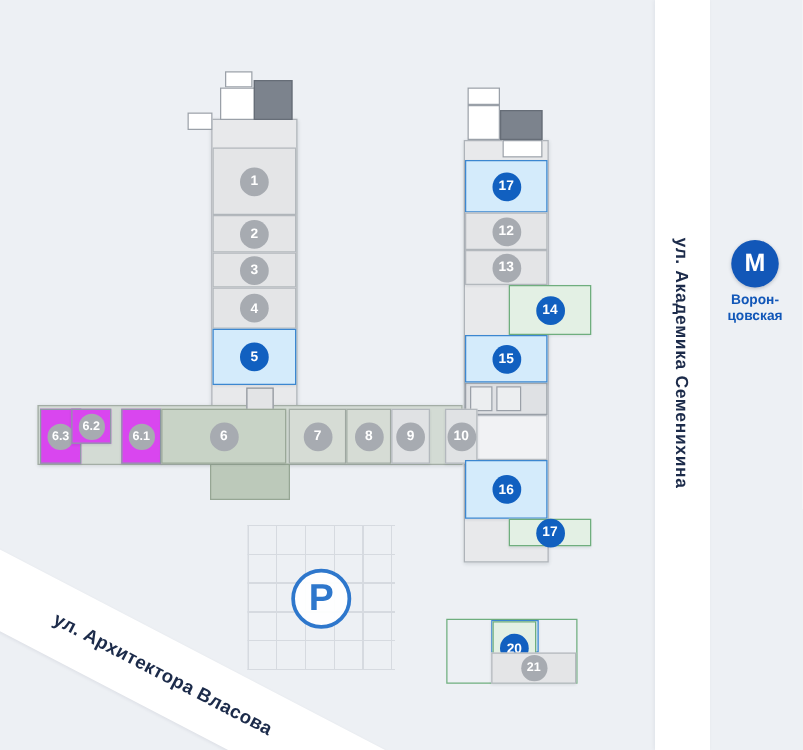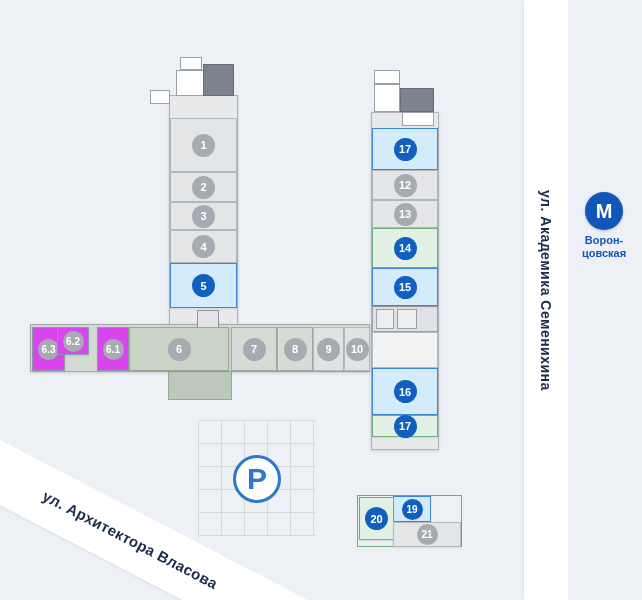--- a/index.html
+++ b/index.html
@@ -56,42 +56,42 @@
   #d13{left:397px;top:309px;width:20px;height:20px;background:#eceef0;}
   #d14{left:372px;top:332px;width:66px;height:36px;background:#f1f2f4;border-color:#b7bcc2;}
   #d15{left:357px;top:495px;width:105px;height:52px;background:transparent;border-color:#6fae7e;}
   #d16{left:168px;top:371px;width:64px;height:29px;background:#bcc9ba;border-color:#96a694;}
   
   .unit{position:absolute;box-sizing:border-box;display:flex;align-items:center;justify-content:center;
     border:1px solid #b3b8bd;box-shadow:0 1px 2px rgba(30,40,60,.10);cursor:pointer;}
   .fill-gray {background:#e4e5e7;}
   .fill-light{background:#e0e2e4;}
   .fill-blue {background:#d4ebfb;border-color:#3c87d0;}
-  .fill-green{background:#e3f0e4;border-color:#6fae7e;}
+  .fill-green{background:#e3f0e4;border-color:#6fae7e;margin-left:35px;}
   .fill-slate{background:#d946ef;border-color:#8d9aa5;}
   .fill-sage {background:#c8d3c6;border-color:#9aa898;}
   .fill-sage2{background:#d6dcd5;border-color:#a3ada5;}
   .badge{width:23px;height:23px;border-radius:50%;display:flex;align-items:center;justify-content:center;
     color:#fff;font-size:11px;font-weight:700;}
   .badge-sm{width:21px;height:21px;font-size:10px;}
   .bdg-gray{background:#a7abb1;}
   .bdg-blue{background:#1160c0;}
   #u1{left:170px;top:118px;width:67px;height:54px;}
   #u2{left:170px;top:172px;width:67px;height:30px;}
   #u3{left:170px;top:202px;width:67px;height:28px;}
   #u4{left:170px;top:230px;width:67px;height:33px;}
   #u5{left:170px;top:263px;width:67px;height:45px;}
   #u63{left:32px;top:327px;width:33px;height:44px;}
   #u62{left:57px;top:327px;width:32px;height:28px;}
   #u61{left:97px;top:327px;width:32px;height:44px;}
   #u6{left:129px;top:327px;width:100px;height:44px;}
   #u7{left:231px;top:327px;width:46px;height:44px;}
   #u8{left:277px;top:327px;width:36px;height:44px;}
   #u9{left:313px;top:327px;width:31px;height:44px;}
-  #u10{left:344px;top:327px;width:26px;height:44px;}
+  #u10{left:356px;top:327px;width:26px;height:44px;}
   #u11{left:372px;top:128px;width:66px;height:42px;}
   #u12{left:372px;top:170px;width:66px;height:30px;}
   #u13{left:372px;top:200px;width:66px;height:28px;}
   #u14{left:372px;top:228px;width:66px;height:40px;}
   #u15{left:372px;top:268px;width:66px;height:38px;text-align:right;}
   #u16{left:372px;top:368px;width:66px;height:47px;}
   #u17{left:372px;top:415px;width:66px;height:22px;}
   #u18{left:354px;top:450px;width:107px;height:46px;}
   #u19{left:393px;top:496px;width:38px;height:26px;}
   #u20{left:359px;top:497px;width:35px;height:43px;}

